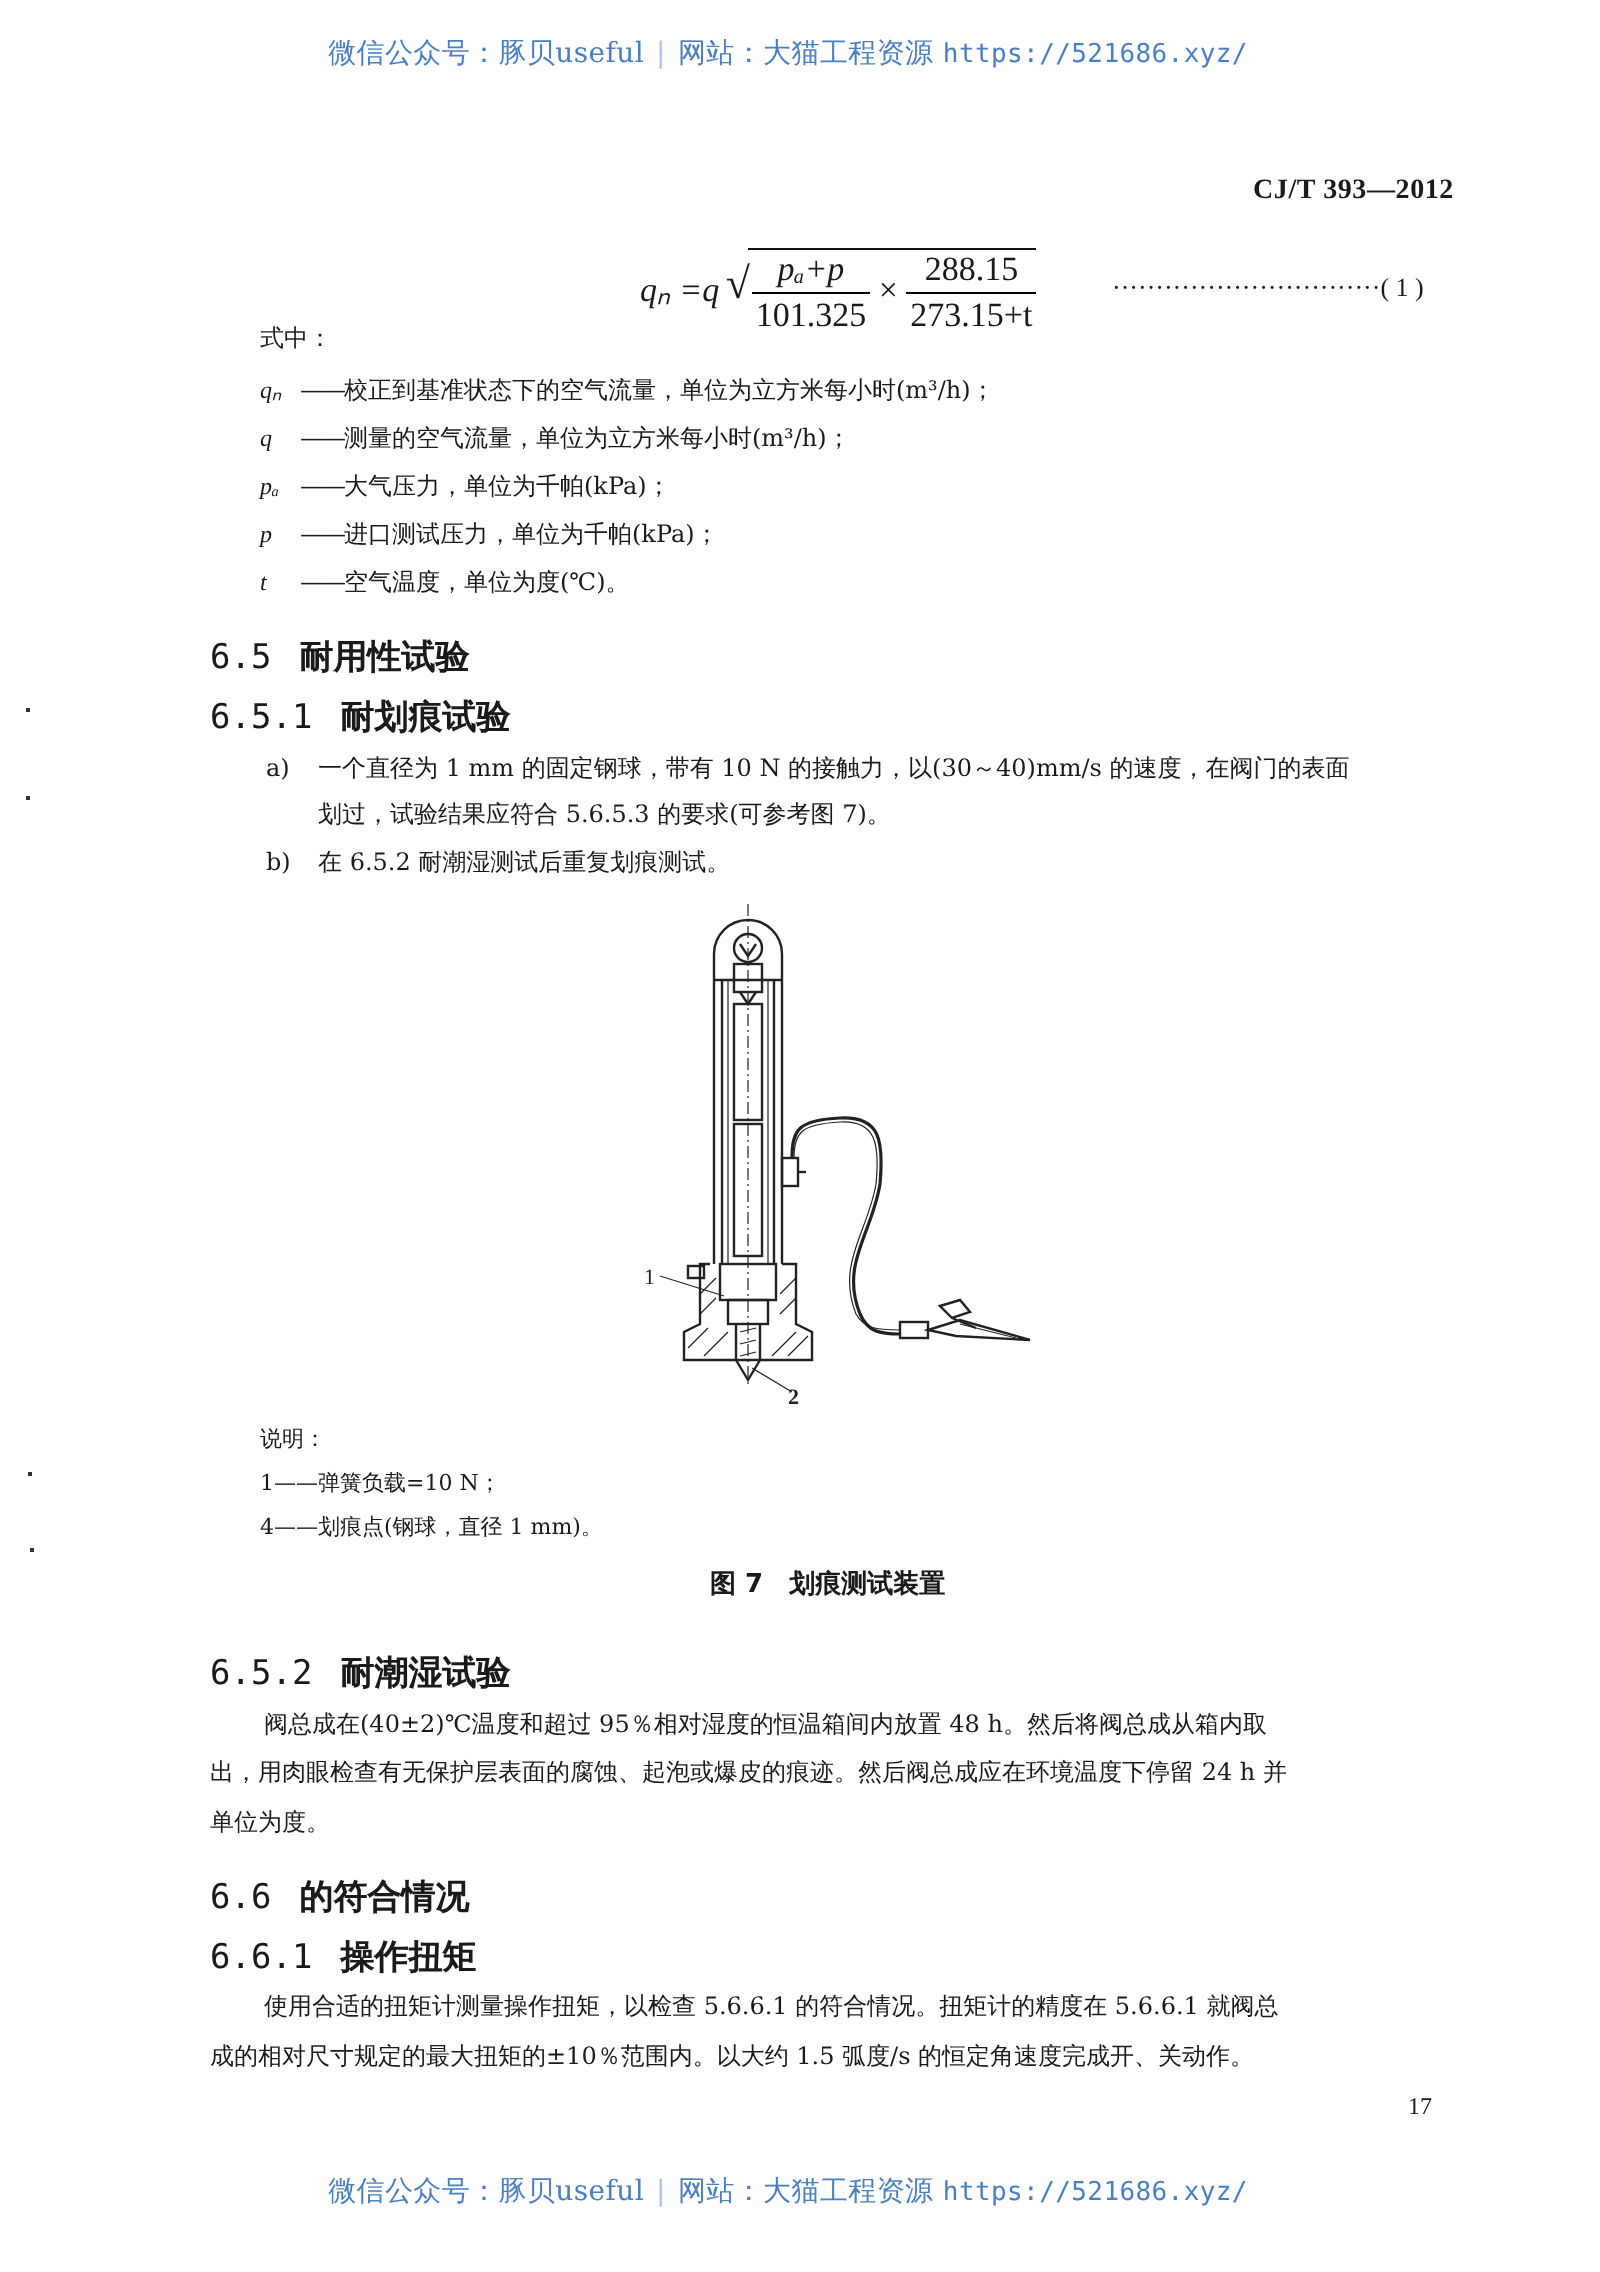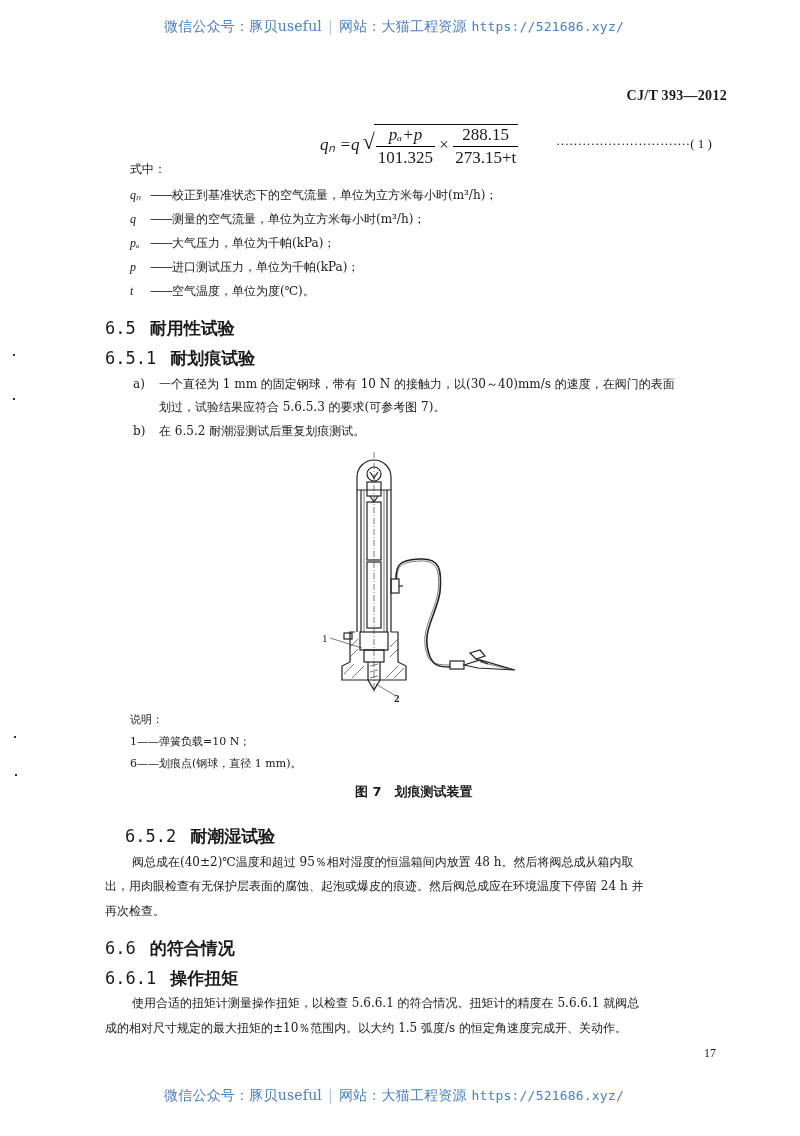--- a/index.html
+++ b/index.html
@@ -148,29 +148,29 @@
     <line x1="20" y1="186" x2="52" y2="196"></line>
 
     <line x1="66" y1="232" x2="86" y2="244"></line>
   </g>
   <text x="12" y="190" font-family="Liberation Serif, serif" font-size="11" fill="#222">1</text>
   <text x="84" y="250" font-family="Liberation Serif, serif" font-size="11" font-weight="bold" fill="#222">2</text>
 </svg>
 
 <div class="abs small" style="left:130px; top:712px;">说明：</div>
 <div class="abs small" style="left:130px; top:734px;">1——弹簧负载=10 N；</div>
-<div class="abs small" style="left:130px; top:756px;">6——划痕点(钢球，直径 1 mm)。</div>
+<div class="abs small" style="left:130px; top:756px;">4——划痕点(钢球，直径 1 mm)。</div>
 <div class="abs caption" style="left:355px; top:783px;">图 7　划痕测试装置</div>
 
-<div class="abs heading" style="left:105px; top:825px;margin-left:20px;">
+<div class="abs heading" style="left:105px; top:825px;">
   <span class="no">6.5.2</span><span>耐潮湿试验</span>
 </div>
 <div class="abs body-text" style="left:132px; top:856px;">阀总成在(40±2)℃温度和超过 95％相对湿度的恒温箱间内放置 48 h。然后将阀总成从箱内取</div>
 <div class="abs body-text" style="left:105px; top:880px;">出，用肉眼检查有无保护层表面的腐蚀、起泡或爆皮的痕迹。然后阀总成应在环境温度下停留 24 h 并</div>
-<div class="abs body-text" style="left:105px; top:905px;">再次检查。</div>
+<div class="abs body-text" style="left:105px; top:905px;">单位为度。</div>
 
 <div class="abs heading" style="left:105px; top:937px;">
   <span class="no">6.6</span><span>的符合情况</span>
 </div>
 
 <div class="abs heading" style="left:105px; top:967px;">
   <span class="no">6.6.1</span><span>操作扭矩</span>
 </div>
 <div class="abs body-text" style="left:132px; top:997px;">使用合适的扭矩计测量操作扭矩，以检查 5.6.6.1 的符合情况。扭矩计的精度在 5.6.6.1 就阀总</div>
 <div class="abs body-text" style="left:105px; top:1022px;">成的相对尺寸规定的最大扭矩的±10％范围内。以大约 1.5 弧度/s 的恒定角速度完成开、关动作。</div>

